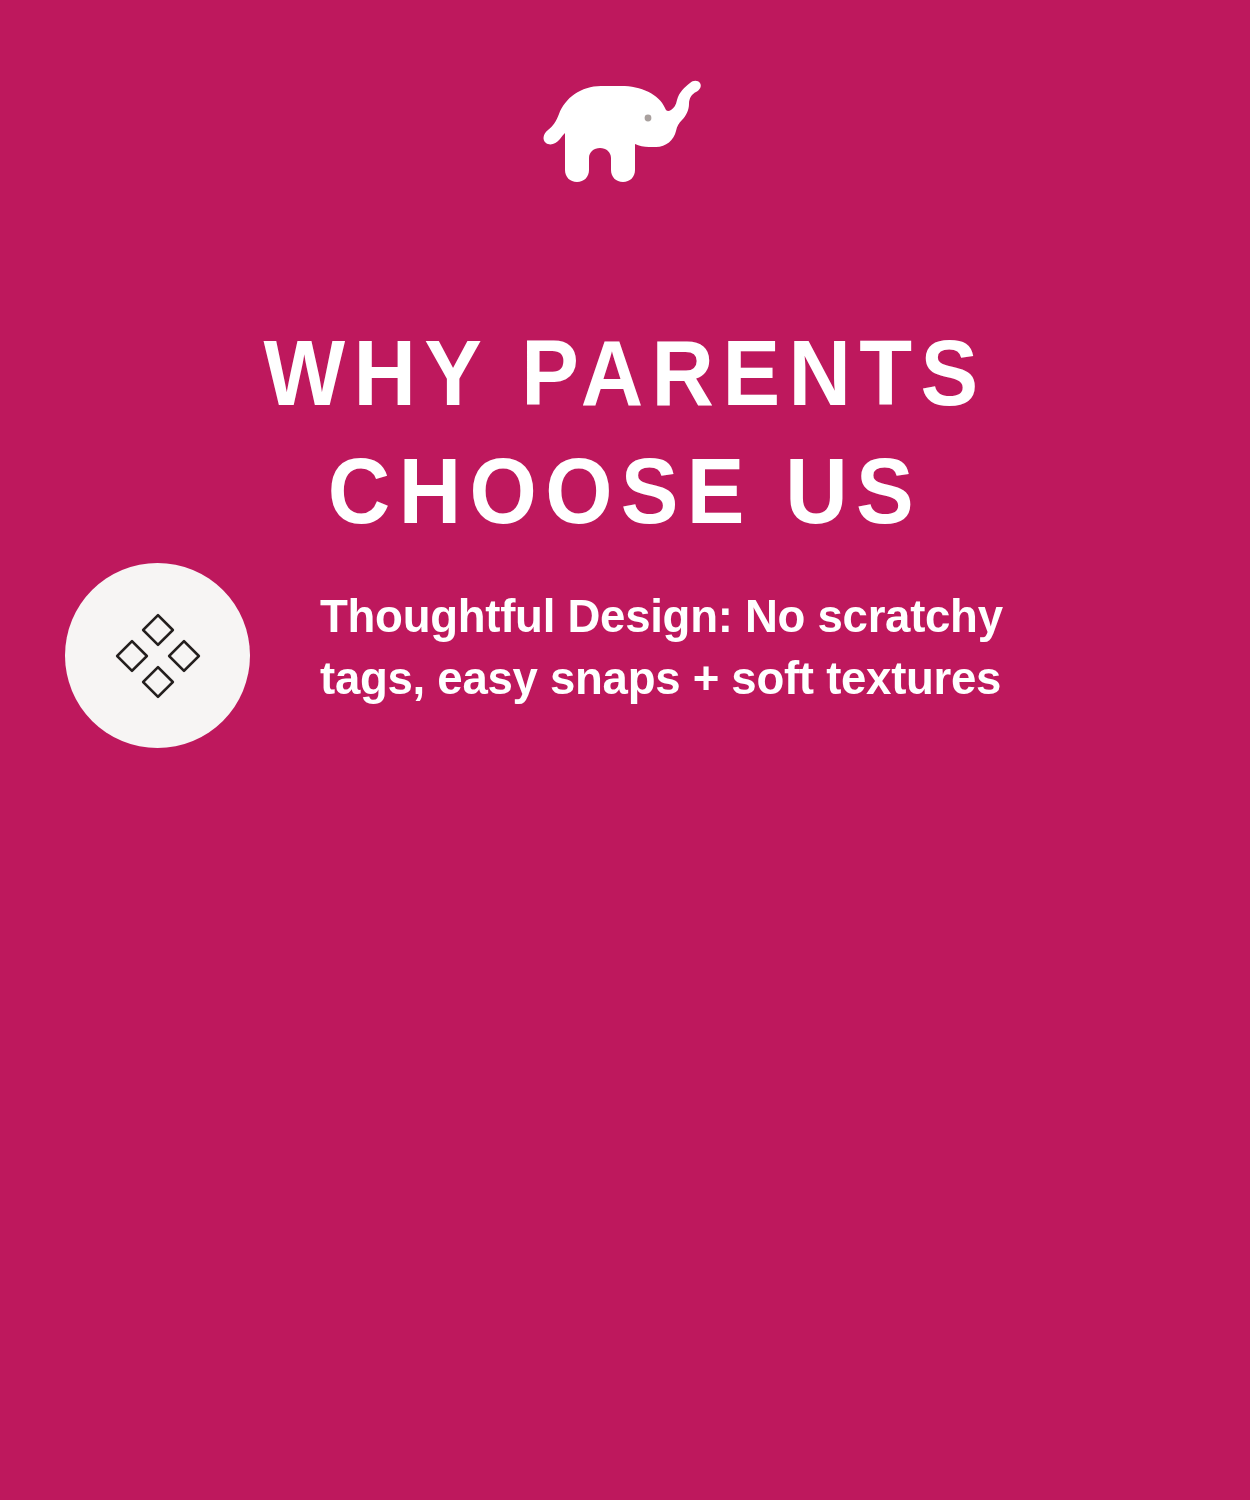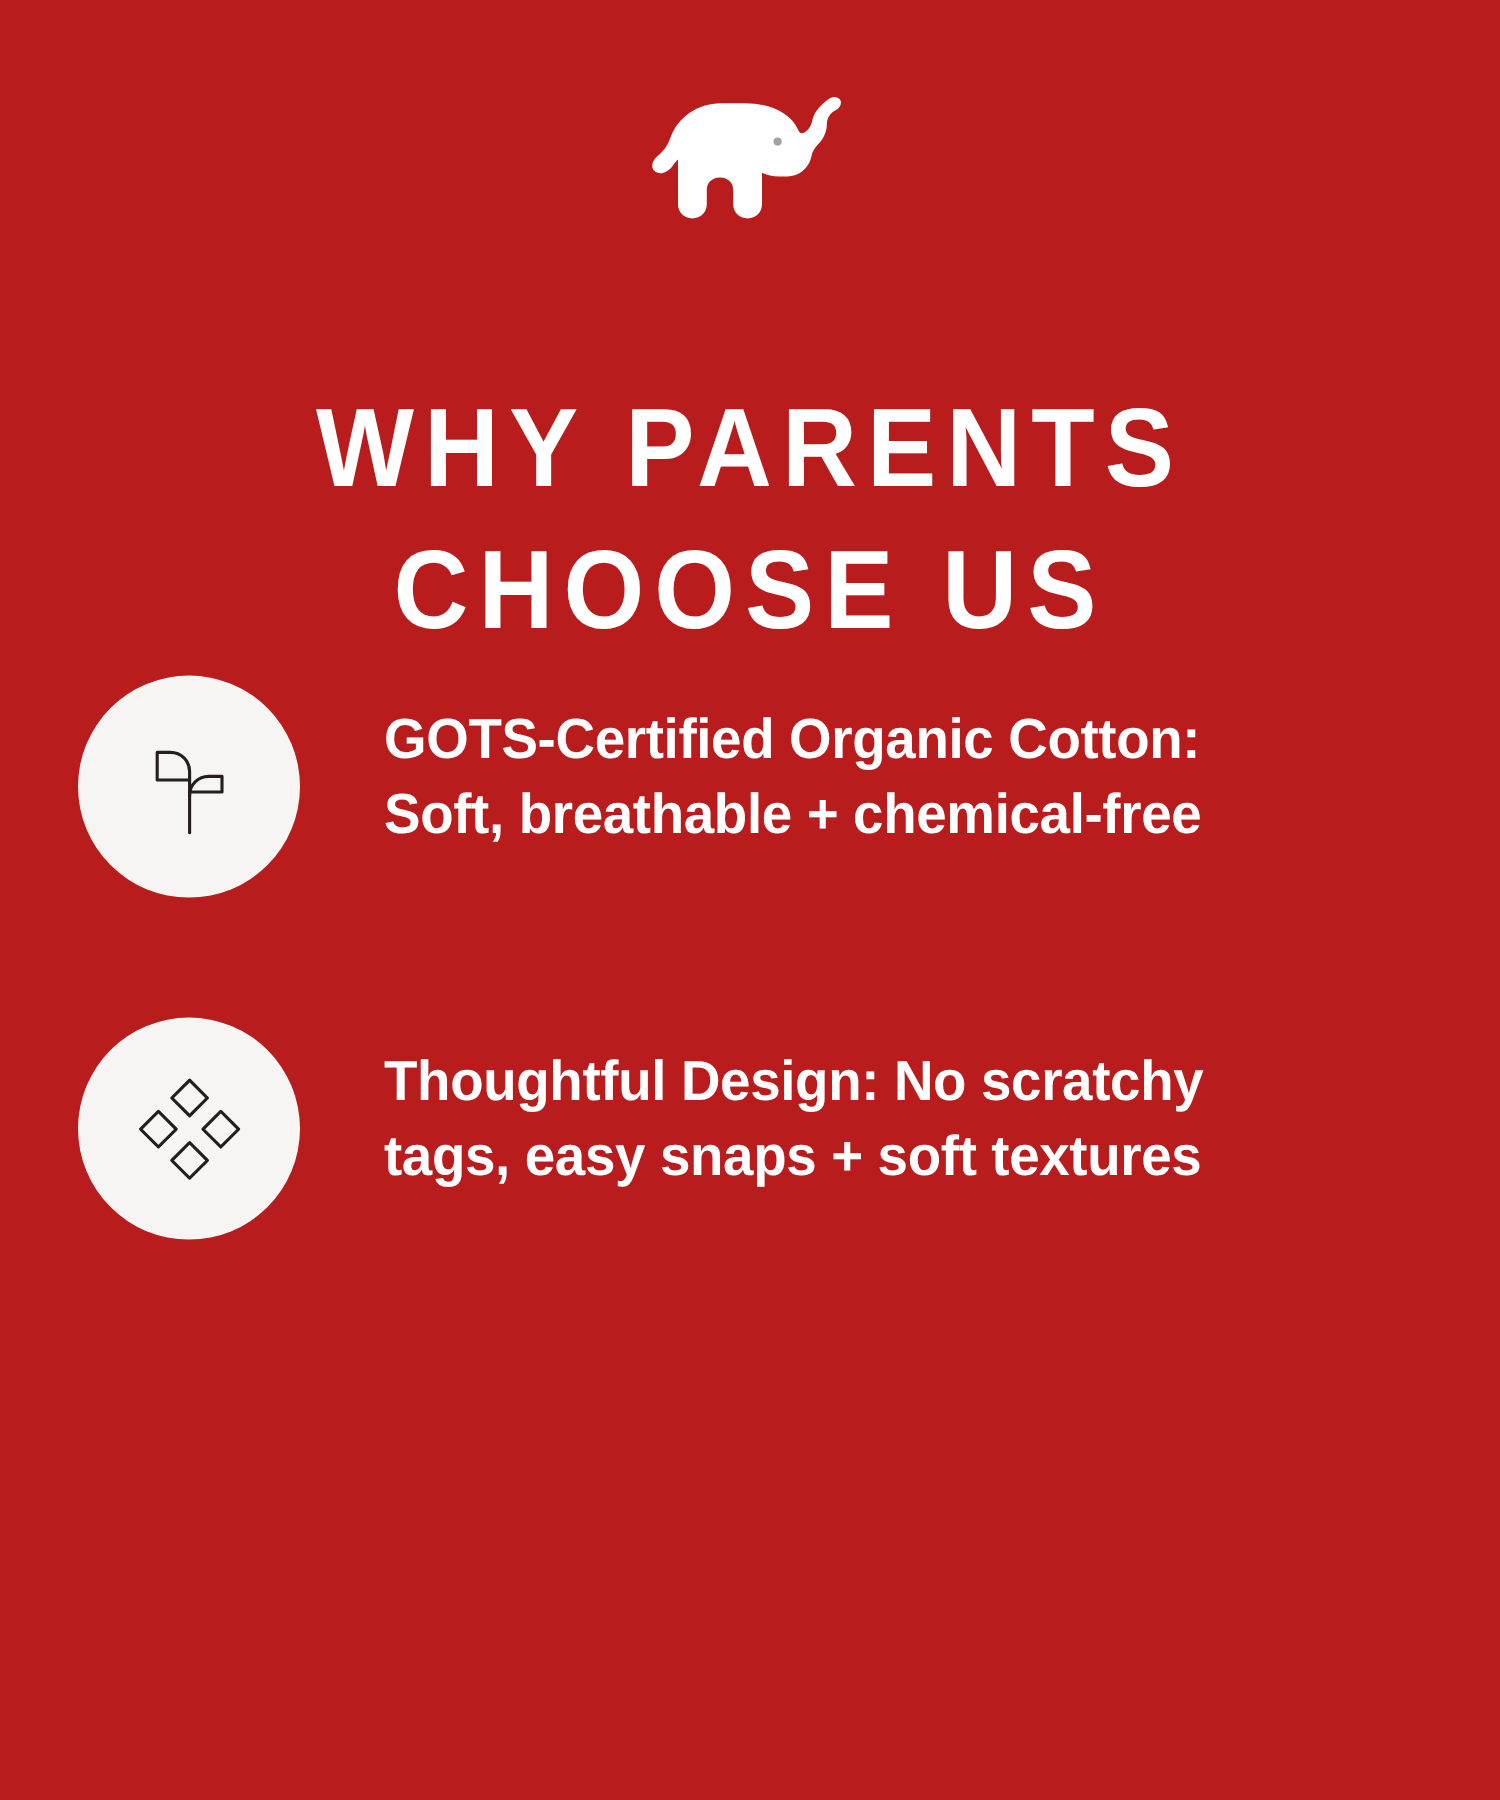--- a/index.html
+++ b/index.html
@@ -96,54 +96,36 @@
     margin-top: 22px;
     max-width: 850px;
     transform: scaleX(0.97);
     transform-origin: left top;
     white-space: pre-line;
   }
 </style>
 </head>
 <body style="background: rgb(169, 160, 158);">
 
-<div class="page" style="background: #b91c1c;">
+<div class="page" style="background: #be185d;">
 
   <div class="logo-wrap">
     <span>
       <svg width="170" height="110" viewBox="0 0 170 110" xmlns="http://www.w3.org/2000/svg" aria-label="elephant">
         <path fill="#FFFFFF" d="M61,8 C41,8 25,20 19,36 C16,44 13,48 8,52 C3,56 2,62 6,65 C10,68 16,66 20,61 C22,58 24,56 25,55 L25,92 C25,99 30,104 37,104 C44,104 49,99 49,92 L49,80 C49,74 54,70 60,70 C66,70 71,74 71,80 L71,92 C71,99 76,104 83,104 C90,104 95,99 95,92 L95,66 C99,68 104,69 109,69 L116,69 C126,69 134,62 136,53 C137,48 139,45 142,42 C146,38 149,32 149,26 C149,20 152,16 156,14 C160,12 162,8 160,5 C158,2 153,2 150,5 C145,9 139,14 137,22 C136,27 134,30 131,32 C128,34 126,33 125,30 C119,16 101,8 81,8 Z"></path>
         <circle fill="#A9A09E" cx="108" cy="40" r="3.4"></circle>
       </svg>
     </span>
   </div>
 
   <h1 class="headline">WHY PARENTS
 CHOOSE US</h1>
 
   <div class="features">
 
-    <div class="feature-row">
-      <div class="icon-circle">
-        <span>
-          <svg width="92" height="92" viewBox="0 0 92 92" xmlns="http://www.w3.org/2000/svg" aria-label="sprout">
-            <g fill="none" stroke="#241F1E" stroke-width="2.6" stroke-linecap="round" stroke-linejoin="round">
-
-              <path d="M46,84 L46,40"></path>
-
-              <path d="M46,40 L19,40 L19,17 L30,17 C39,17 46,24 46,33 Z"></path>
-
-              <path d="M46,40 L73,40 L73,27 L62,27 C53,27 46,34 46,43 Z" transform="translate(0,10)"></path>
-            </g>
-          </svg>
-        </span>
-      </div>
-      <div class="feature-text">GOTS-Certified Organic Cotton:
-Soft, breathable + chemical-free</div>
-    </div>
 
     <div class="feature-row">
       <div class="icon-circle">
         <span>
           <svg width="92" height="92" viewBox="0 0 92 92" xmlns="http://www.w3.org/2000/svg" aria-label="four diamonds">
             <g fill="none" stroke="#241F1E" stroke-width="2.6" stroke-linejoin="round">
               <rect x="35.5" y="9.5" width="21" height="21" transform="rotate(45 46 20)"></rect>
               <rect x="9.5" y="35.5" width="21" height="21" transform="rotate(45 20 46)"></rect>
               <rect x="61.5" y="35.5" width="21" height="21" transform="rotate(45 72 46)"></rect>
               <rect x="35.5" y="61.5" width="21" height="21" transform="rotate(45 46 72)"></rect>

